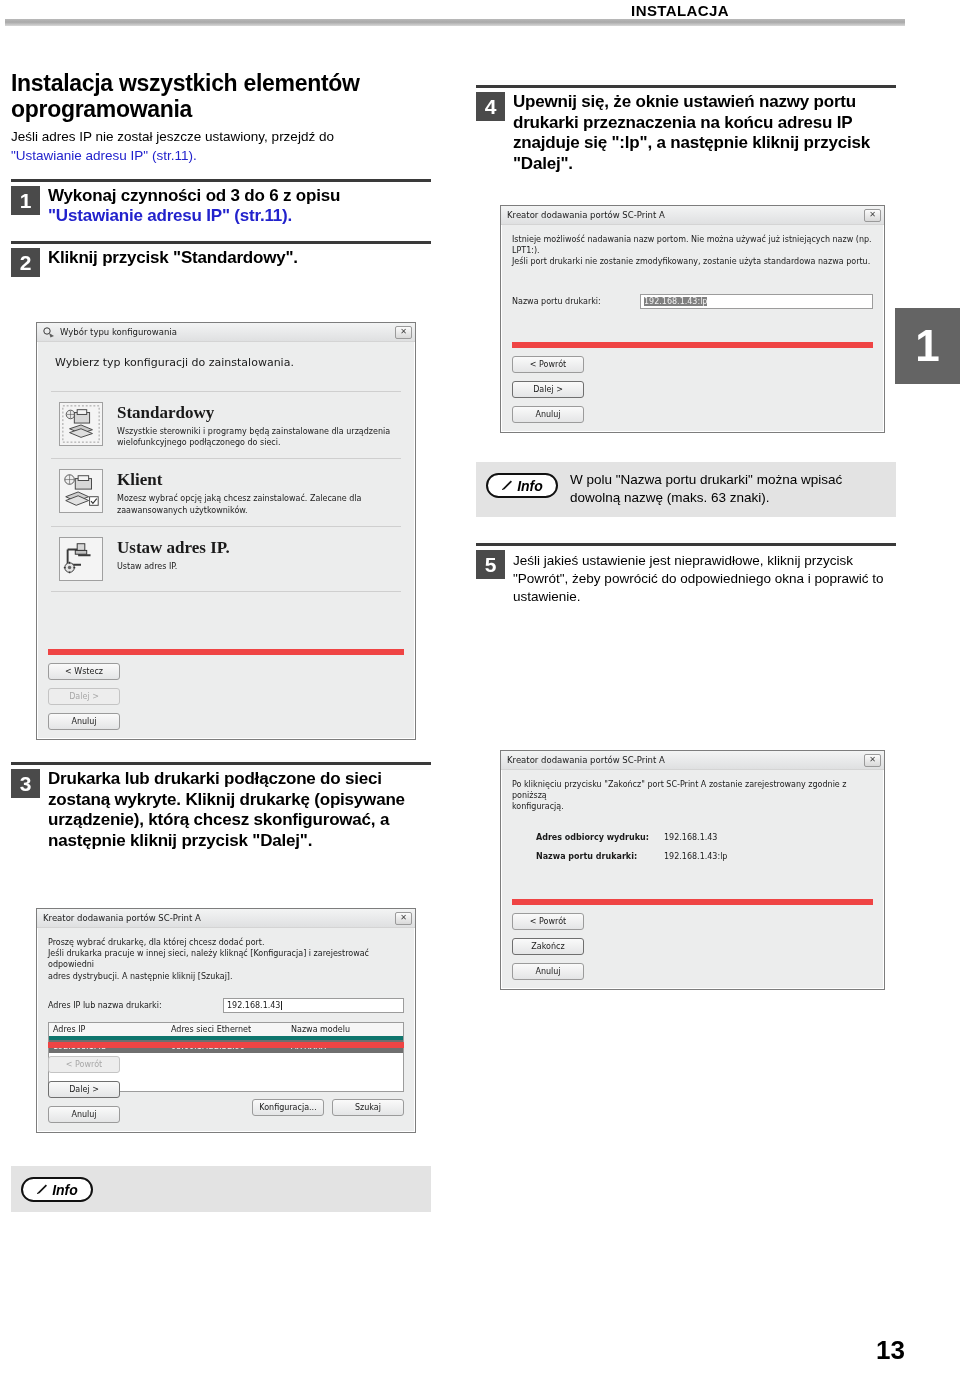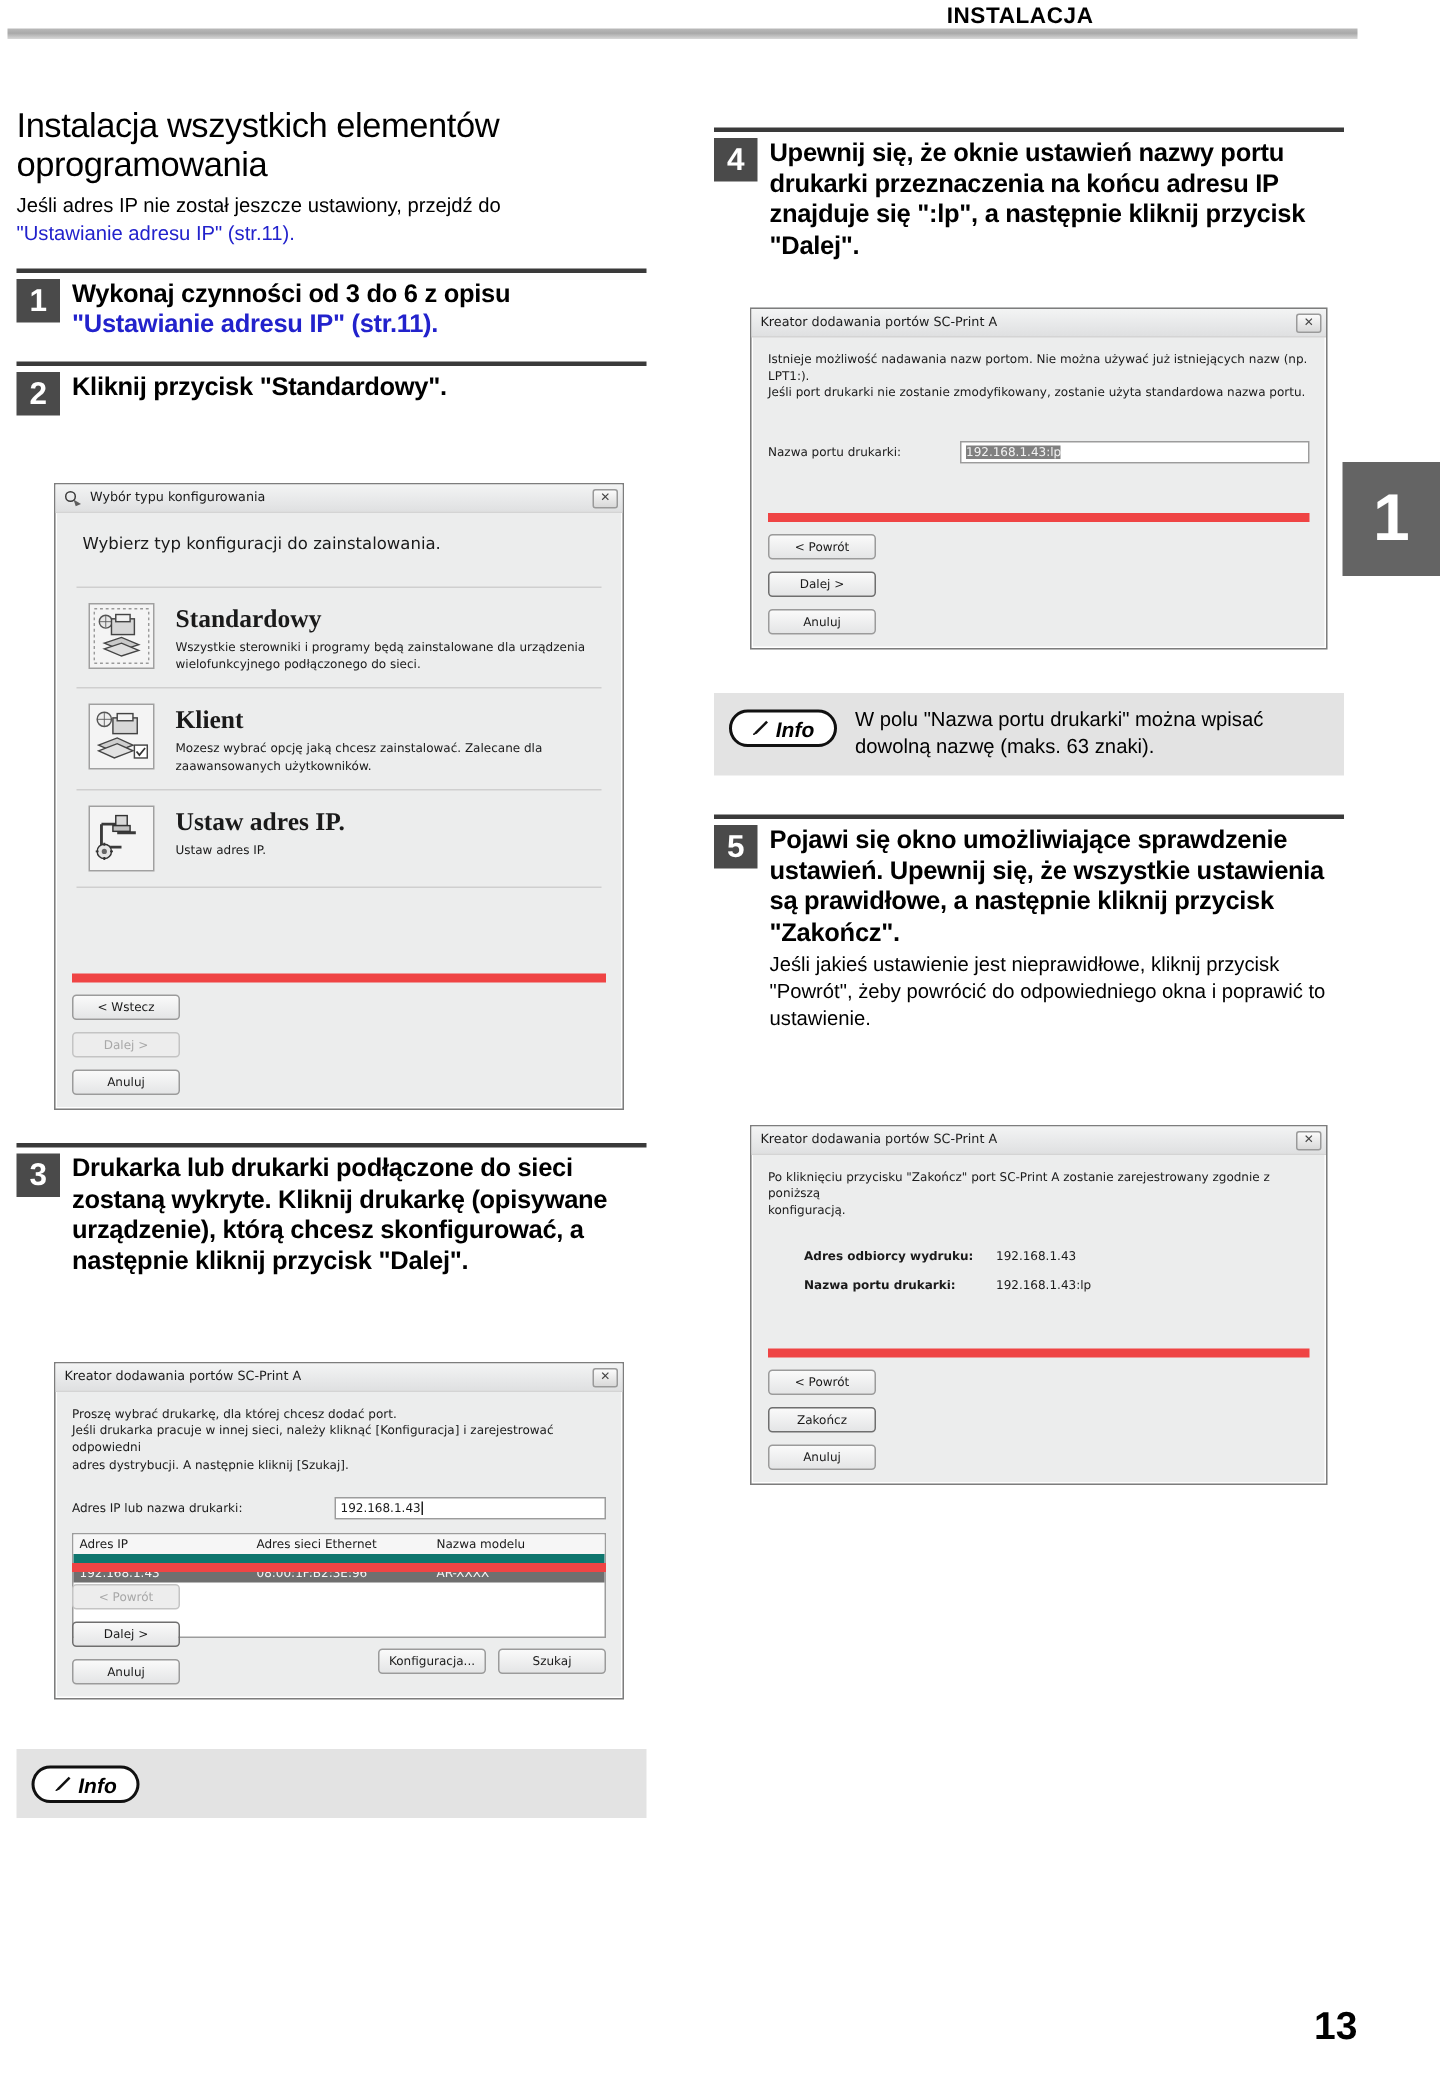--- a/index.html
+++ b/index.html
@@ -30,21 +30,21 @@
     background:#646464; color:#fff;
     font-size:44px; font-weight:bold; line-height:76px; text-align:center;
   }
 
   
   .col-left  { position:absolute; left:11px;  top:70px; width:420px; }
   .col-right { position:absolute; left:476px; top:85px; width:420px; }
 
   
   .sec-title {
-    font-size:23px; font-weight:normal; line-height:1.14; letter-spacing:-.3px;
+    font-size:23px; font-weight:bold; line-height:1.14; letter-spacing:-.3px;
     margin:0 0 6px 0;
   }
   .sec-intro { font-size:13.5px; line-height:1.35; margin:0 0 4px 0; }
   .link { color:#2222cc; }
 
   
   .step { position:relative; margin-top:14px; }
   .step-rule { height:3px; background:#3a3a3a; margin-bottom:4px; }
   .step-body { display:flex; align-items:flex-start; }
   .step-num {
@@ -134,21 +134,21 @@
 
   
   #dlg-port-name   { position:absolute; left:500px; top:205px;  width:385px; height:228px; }
   #dlg-port-search { position:absolute; left:36px;  top:908px;  width:380px; height:225px; }
   #dlg-port-finish { position:absolute; left:500px; top:750px;  width:385px; height:240px; }
 
   .kv { display:flex; font-size:8px; margin-top:10px; padding-left:24px; }
   .kv .k { width:128px;font-weight:bold; }
 
   .lst { border:1px solid #9c9c9c; background:#fff; margin-top:9px; height:70px; }
-  .lst-head { display:flex; border-bottom:6px solid #0f766e; background:#f6f6f6; }
+  .lst-head { display:flex; border-bottom:4px solid #0f766e; background:#f6f6f6; }
   .lst-head div, .lst-row div { font-size:8px; padding:2px 4px; }
   .c1 { width:118px; } .c2 { width:120px; } .c3 { flex:1 1 auto; }
   .lst-row { display:flex; background:#6f6f6f; color:#f4f4f4; }
   .mid-btns { display:flex; justify-content:flex-end; gap:8px; margin-top:7px; }
 
   
   .pixicon { position:absolute; inset:0; }
 </style>
 </head>
 <body>
@@ -388,21 +388,20 @@
   </div>
   <div class="info-text">W polu "Nazwa portu drukarki" można wpisać dowolną nazwę (maks. 63 znaki).</div>
 </div>
 
 <div style="position:absolute; left:476px; top:543px; width:420px;">
   <div class="step" style="margin-top:0">
     <div class="step-rule"></div>
     <div class="step-body">
       <div class="step-num">5</div>
       <div class="step-text">
-        <p class="step-head">Pojawi się okno umożliwiające sprawdzenie ustawień. Upewnij się, że wszystkie ustawienia są prawidłowe, a następnie kliknij przycisk "Zakończ".</p>
         <p class="step-sub">Jeśli jakieś ustawienie jest nieprawidłowe, kliknij przycisk "Powrót", żeby powrócić do odpowiedniego okna i poprawić to ustawienie.</p>
       </div>
     </div>
   </div>
 </div>
 
 <div class="dlg" id="dlg-port-finish">
   <div class="dlg-title">
     <div class="dlg-title-text">Kreator dodawania portów SC-Print A</div>
     <div class="dlg-close">✕</div>

